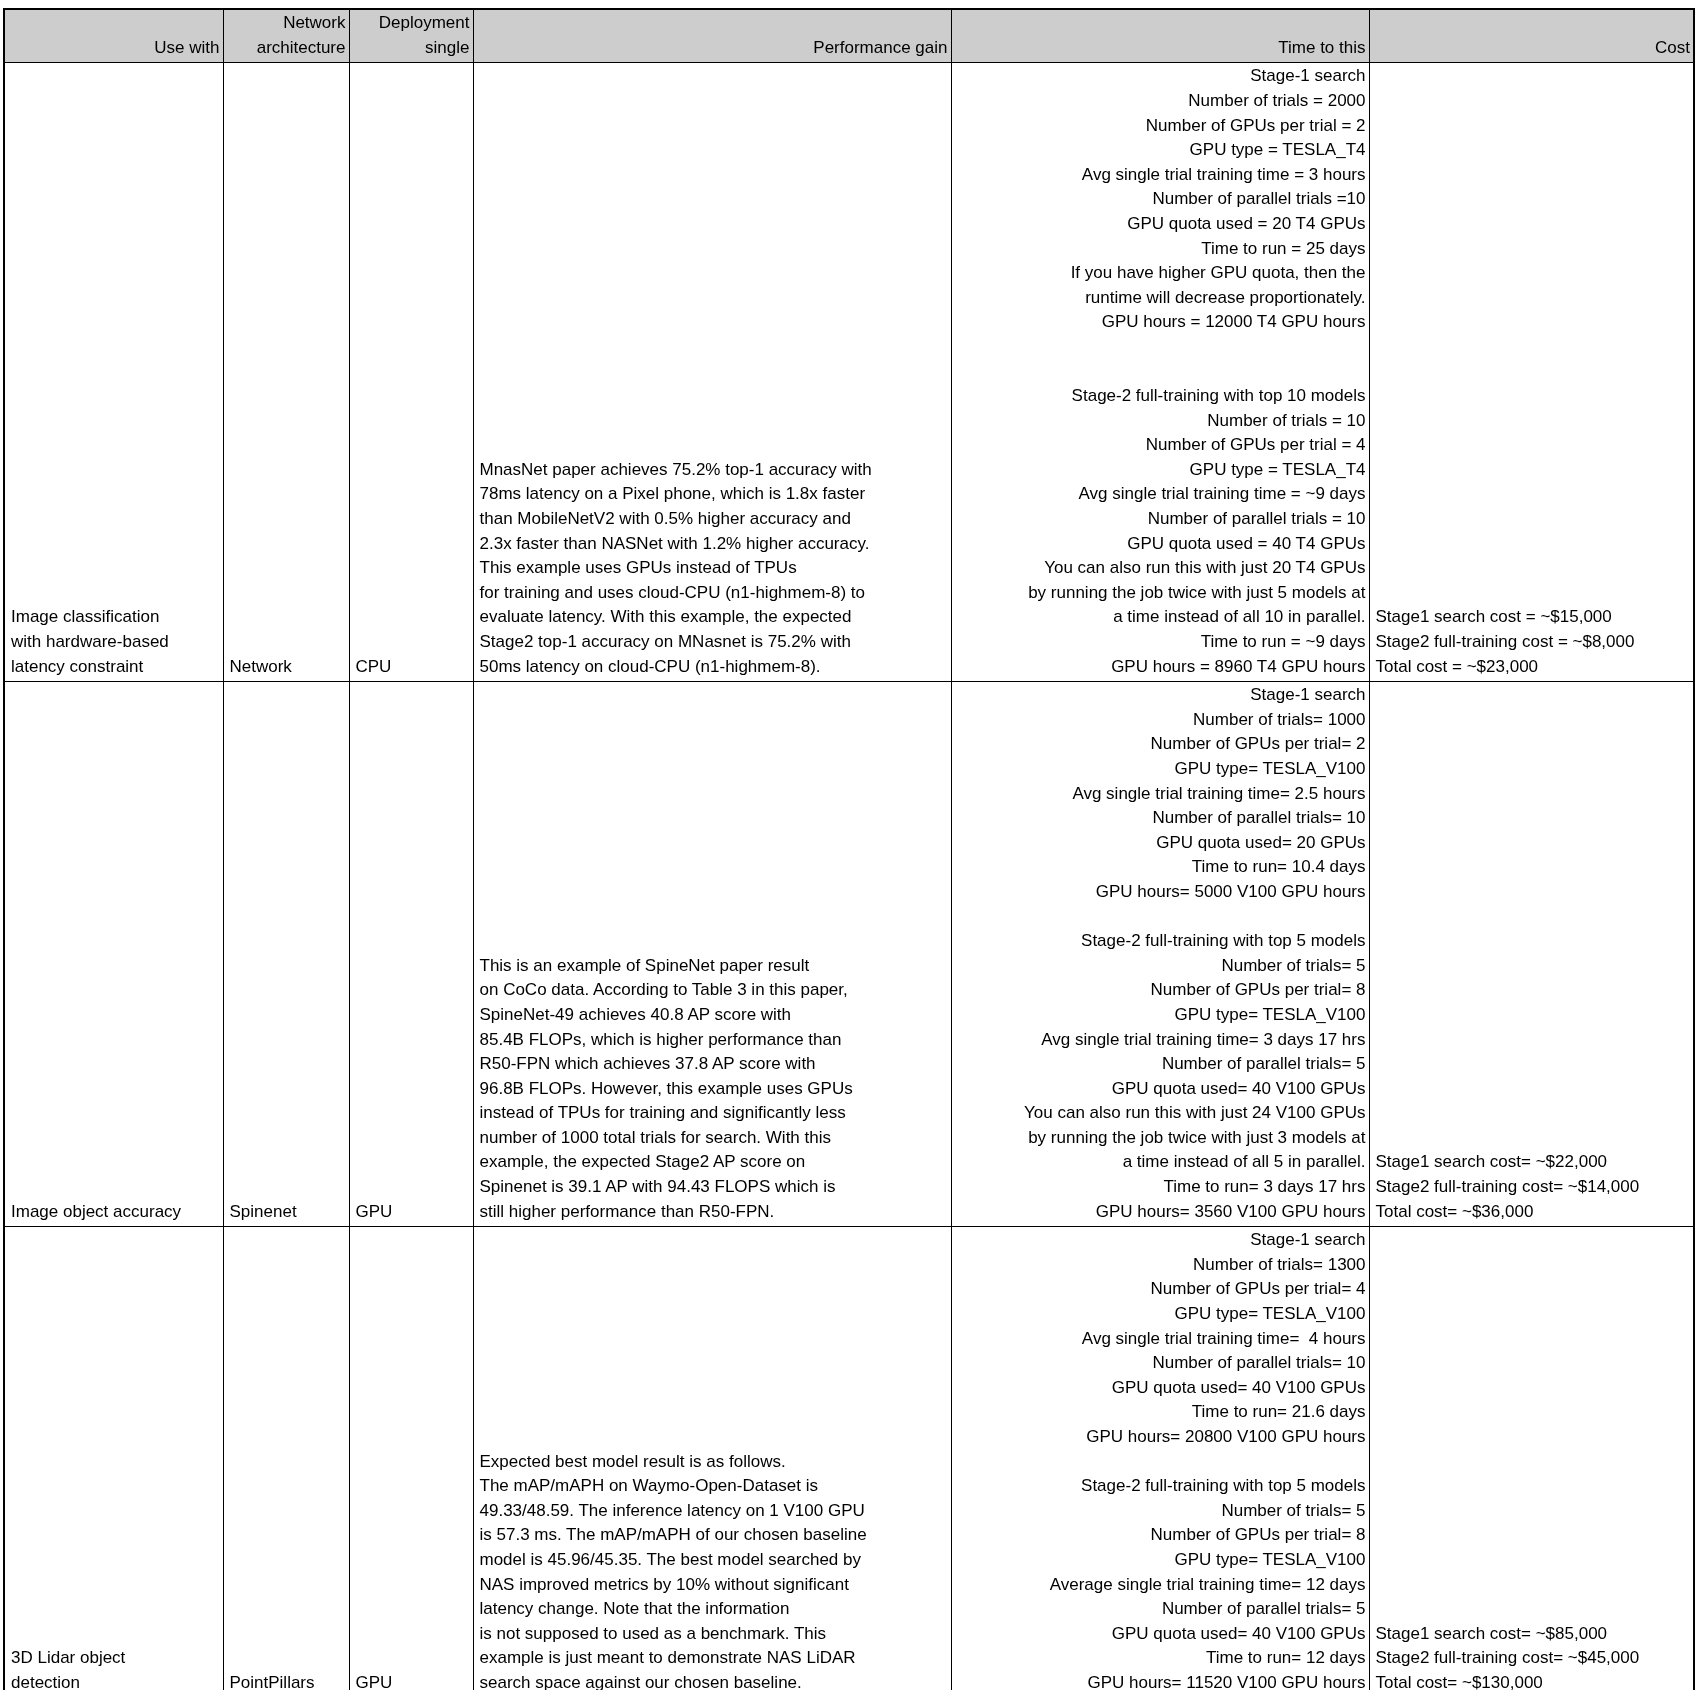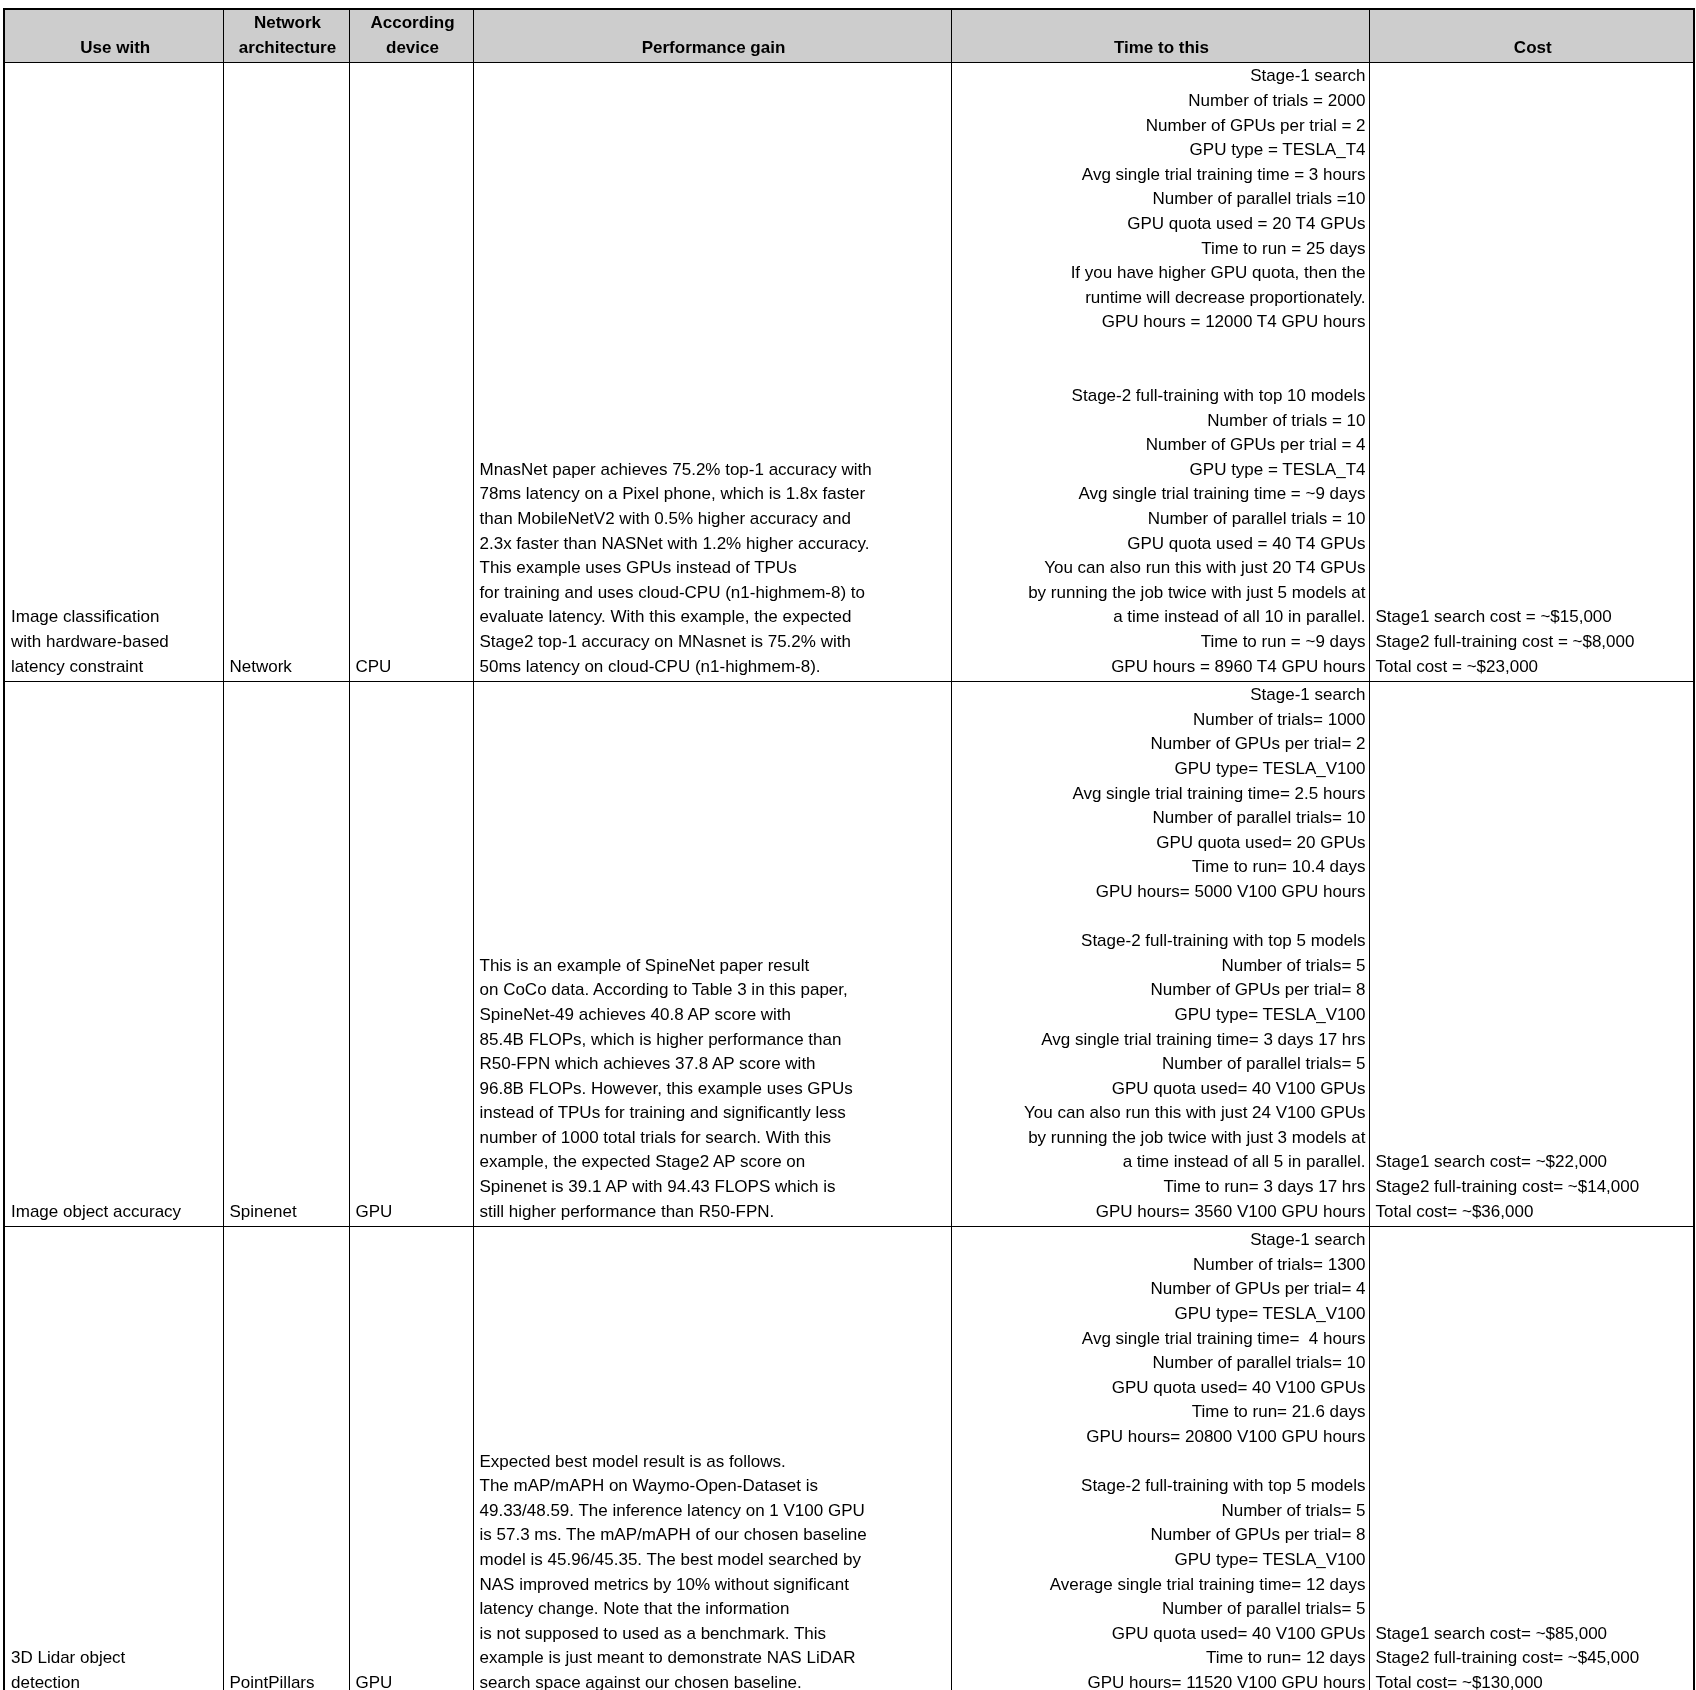--- a/index.html
+++ b/index.html
@@ -28,22 +28,22 @@
     line-height: 24.6px;
     color: #000000;
     vertical-align: bottom;
     padding: 1px 3px 2px 6px;
     white-space: pre-wrap;
     overflow: hidden;
     word-wrap: break-word;
   }
   table.nas-table th {
     background: #cdcdcd;
-    font-weight: bold;
-    text-align: center;
+    font-weight: normal;
+    text-align: right;
     vertical-align: bottom;
   }
   tr.header-row   { height: 51px; }
   tr.row-1        { height: 619px; }
   tr.row-2        { height: 538px; }
   tr.row-3        { height: 466px; }
   td.col-time     { vertical-align: top; text-align: right; }
   col.c-usecase   { width: 219px; }
   col.c-arch      { width: 126px; }
   col.c-device    { width: 124px; }
@@ -61,21 +61,21 @@
       <col class="c-arch">
       <col class="c-device">
       <col class="c-perf">
       <col class="c-time">
       <col class="c-cost">
     </colgroup>
     <thead>
       <tr class="header-row">
         <th>Use with</th>
         <th>Network architecture</th>
-        <th>According device</th>
+        <th>Deployment single</th>
         <th>Performance gain</th>
         <th>Time to this</th>
         <th>Cost</th>
       </tr>
     </thead>
     <tbody>
       <tr class="row-1">
         <td>Image classification
 with hardware-based
 latency constraint</td>

